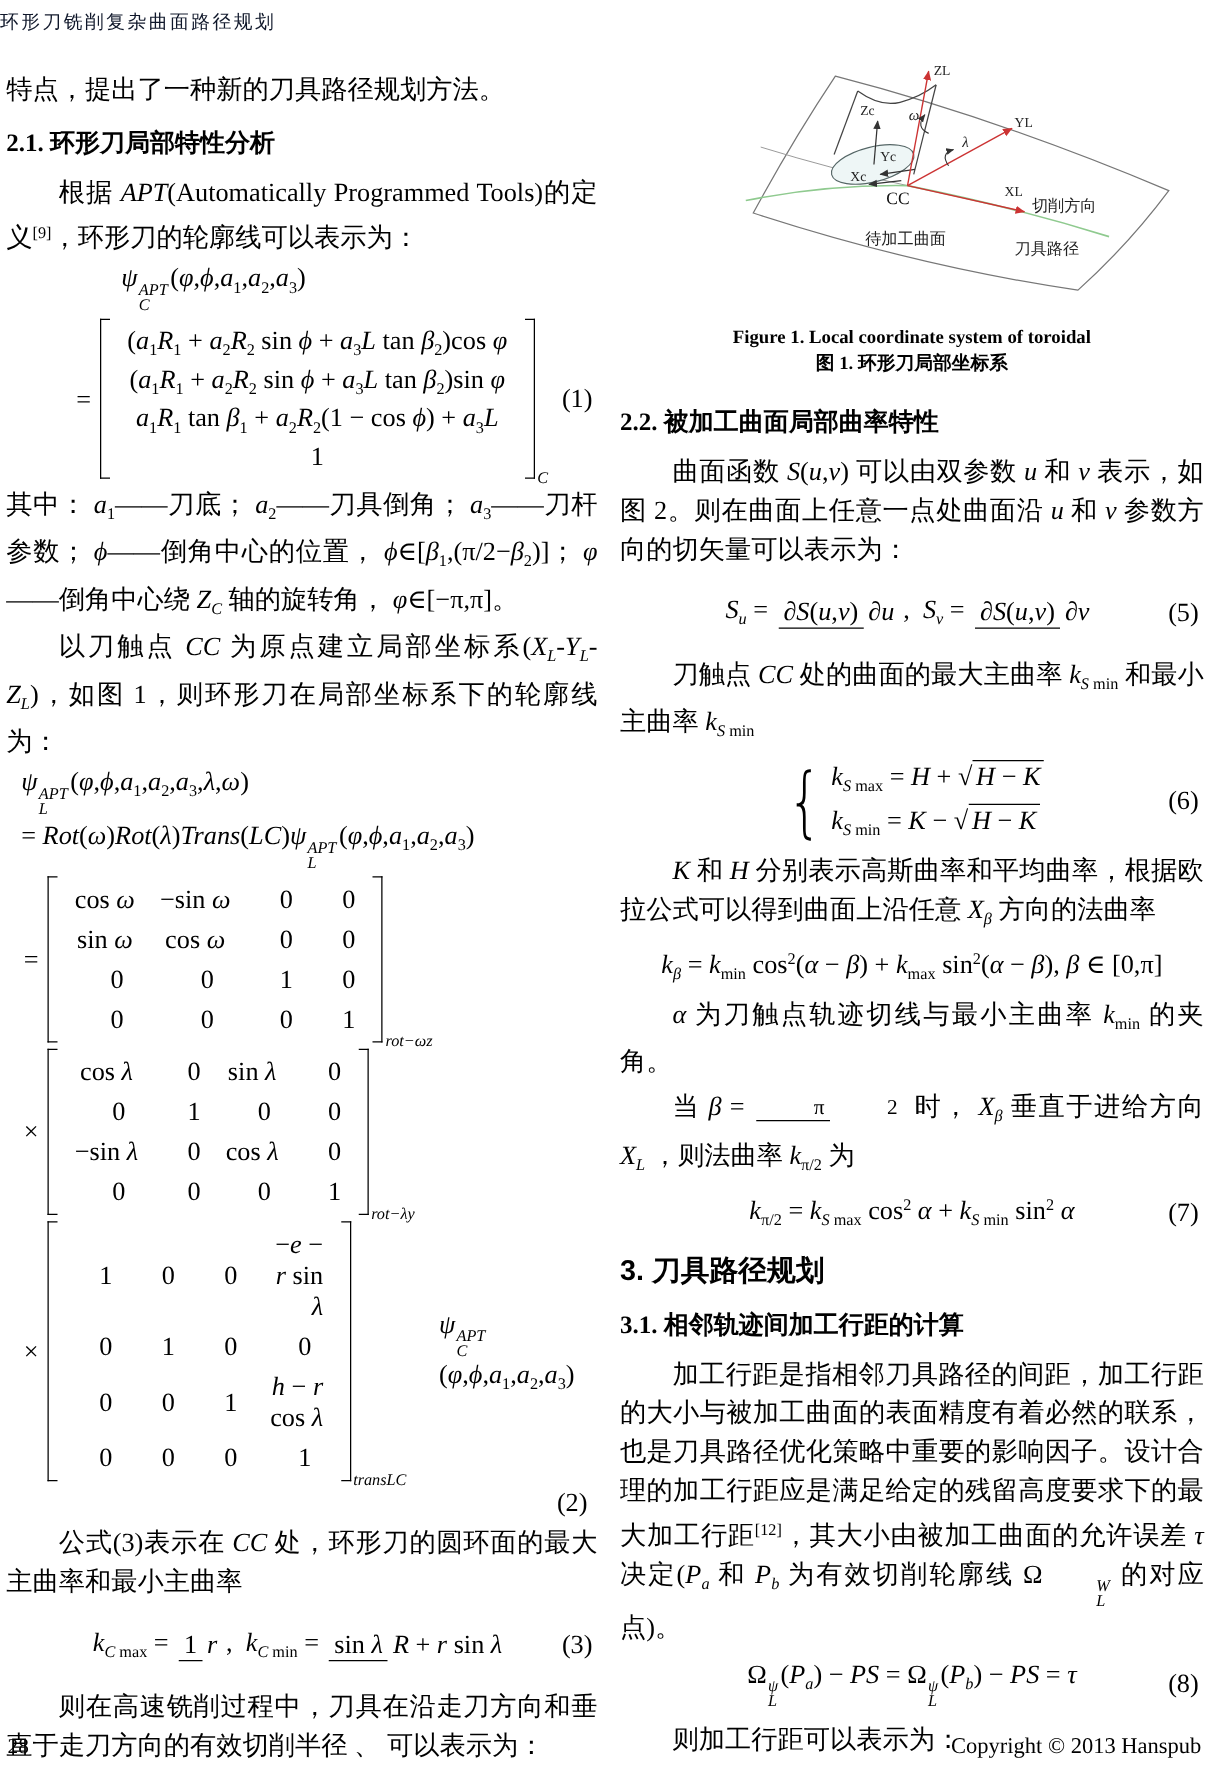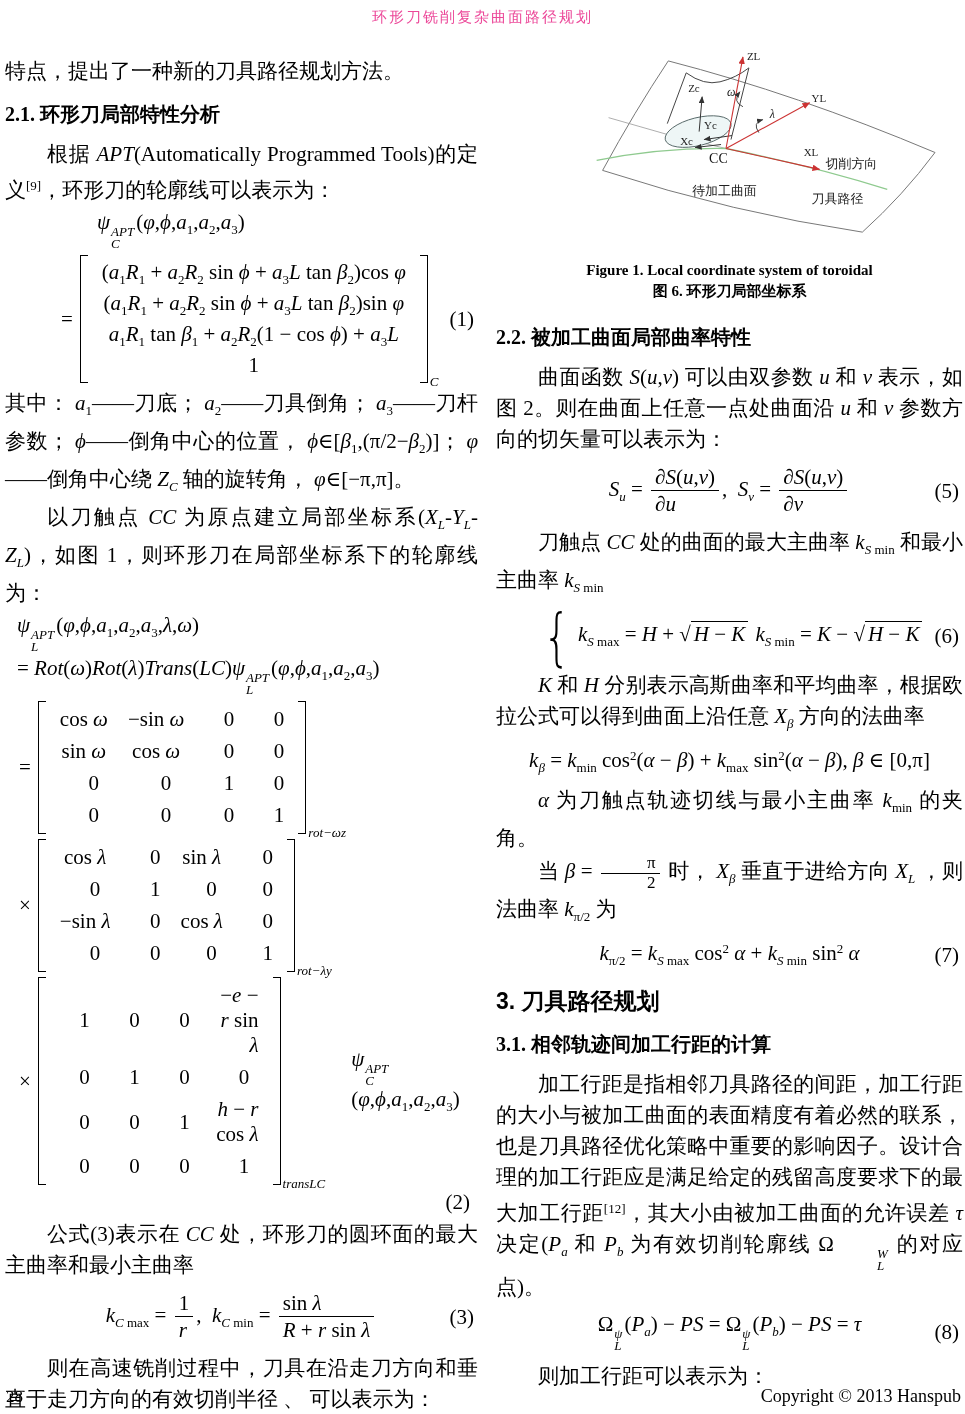--- a/index.html
+++ b/index.html
@@ -1,18 +1,18 @@
 <!DOCTYPE html>
 <html><head>
 <meta charset="utf-8">
 <style>
   html,body{margin:0;padding:0;background:#ffffff;}
   .page{position:relative;width:965px;height:1414px;background:#fff;color:#000;
         font-family:"Liberation Serif","DejaVu Serif",serif;overflow:hidden;}
-  .hdr{position:absolute;top:8px;left:0;right:0;text-align:center;font-size:15px;color:#ec4899;letter-spacing:2px;}
+  .hdr{position:absolute;top:8px;left:0;right:0;text-align:left;font-size:15px;color:#0f172a;letter-spacing:2px;}
   .colL{position:absolute;left:5px;top:56px;width:473px;}
   .colR{position:absolute;left:496px;top:44px;width:467px;}
   .body{font-size:21px;line-height:31px;text-align:justify;margin:0;}
   .ind{text-indent:2em;}
   .h2{font-size:23px;font-weight:bold;margin:17px 0 13px;font-family:"Liberation Sans","DejaVu Sans",sans-serif;}
   .h3{font-size:20px;font-weight:bold;margin:14px 0 11px;font-family:Liberation Serif, serif;}
   sub,sup{font-size:13px;}
   sub{vertical-align:-5px;}
   sup{vertical-align:7px;}
   i{font-style:italic;}
@@ -20,38 +20,38 @@
   .eq{position:relative;display:flex;justify-content:center;align-items:center;margin:9px 0;font-size:21px;}
   .eqno{position:absolute;right:4px;top:50%;transform:translateY(-50%);}
   .eqblock{margin:4px 0;font-size:21px;}
   .eqline{margin:3px 0 3px 12px;}
   .eqline.deep{margin-left:92px;}
   .eqrow{display:flex;align-items:center;margin:5px 0 5px 14px;position:relative;}
   .eqrow.center1{margin-left:56px;}
   .eqeq{margin-right:7px;}
   .tail{margin-left:26px;}
   .eqnoline{text-align:right;padding-right:8px;margin:2px 0 4px;}
-  .frac{display:inline-flex;flex-direction:column;text-align:left;vertical-align:middle;margin:0 3px;line-height:1.25;}
+  .frac{display:inline-flex;flex-direction:row;text-align:right;vertical-align:middle;margin:12px 3px;line-height:1.25;}
   .frac .nu{border-bottom:1.4px solid #000;padding:0 4px;}
   .frac .de{padding:0 4px;}
   .frac.sm{font-size:17px;line-height:1.1;}
   .rad{border-top:1.5px solid #000;padding:0 3px;}
   .ss{display:inline-flex;flex-direction:column;align-items:flex-start;font-size:13px;line-height:12px;vertical-align:-7px;margin:0 2px 0 1px;}
   .mtx{display:inline-flex;align-items:stretch;}
   .bk{width:7px;flex:0 0 7px;}
   .bk.l{border:1.7px solid #000;border-right:none;}
   .bk.r{border:1.7px solid #000;border-left:none;}
   .grid{display:grid;align-items:center;justify-items:center;}
   .g1{grid-template-columns:auto;row-gap:3px;padding:5px 14px;}
   .g4{grid-template-columns:repeat(4,auto);row-gap:7px;padding:6px 4px;}
   .g4 > .cell{padding:0 10px;min-width:30px;text-align:right;}
   .mlab{align-self:flex-end;font-size:13px;margin-left:2px;transform:translateY(7px);white-space:nowrap;}
   .cases{display:inline-flex;align-items:center;}
   .cbrace{font-size:62px;line-height:0.8;font-weight:300;transform:scaleX(0.7);margin-right:2px;font-family:"DejaVu Sans",sans-serif;}
-  .clines{display:flex;flex-direction:row;gap:7px;align-items:flex-start;}
+  .clines{display:flex;flex-direction:column;gap:7px;align-items:flex-start;}
   
   .fig{display:block;width:466px;height:212px;}
   .figcap{text-align:center;font-weight:bold;font-size:15px;line-height:21px;margin:4px 0 2px;}
   .ftrL{position:absolute;left:6px;bottom:7px;font-size:17px;}
   .ftrR{position:absolute;right:4px;bottom:7px;font-size:18px;}
   text{font-family:"Liberation Serif","DejaVu Serif",serif;}
 </style>
 </head>
 <body>
 
@@ -243,21 +243,21 @@
       <text x="274" y="74" font-size="12" font-style="italic" fill="#222">λ</text>
       <text x="308" y="113" font-size="11" fill="#222">XL</text>
       <text x="213" y="120" font-size="14" fill="#111">CC</text>
       <text x="330" y="125" font-size="13" fill="#222">切削方向</text>
       <text x="196" y="152" font-size="13" fill="#222">待加工曲面</text>
       <text x="316" y="160" font-size="13" fill="#222">刀具路径</text>
     </svg>
 
     <div class="figcap">
       <div>Figure 1. Local coordinate system of toroidal</div>
-      <div>图 6. 环形刀局部坐标系</div>
+      <div>图 1. 环形刀局部坐标系</div>
     </div>
 
     <h3 class="h3" style="margin-top:22px;">2.2. 被加工曲面局部曲率特性</h3>
     <p class="body ind">曲面函数 <i>S</i>(<i>u</i>,<i>v</i>) 可以由双参数 <i>u</i> 和 <i>v</i> 表示，如图 2。则在曲面上任意一点处曲面沿 <i>u</i> 和 <i>v</i> 参数方向的切矢量可以表示为：</p>
 
     <div class="eq">
       <span><i>S<sub>u</sub></i> = <span class="frac">
             <span class="nu">∂<i>S</i>(<i>u</i>,<i>v</i>)</span>
             <span class="de">∂<i>u</i></span>
           </span>,&nbsp; <i>S<sub>v</sub></i> = <span class="frac">

